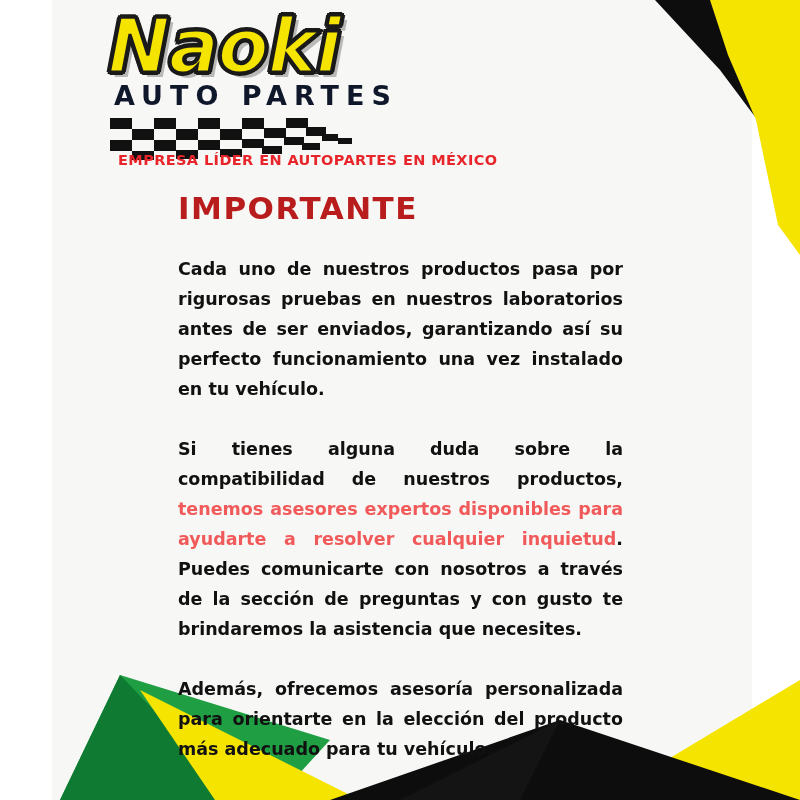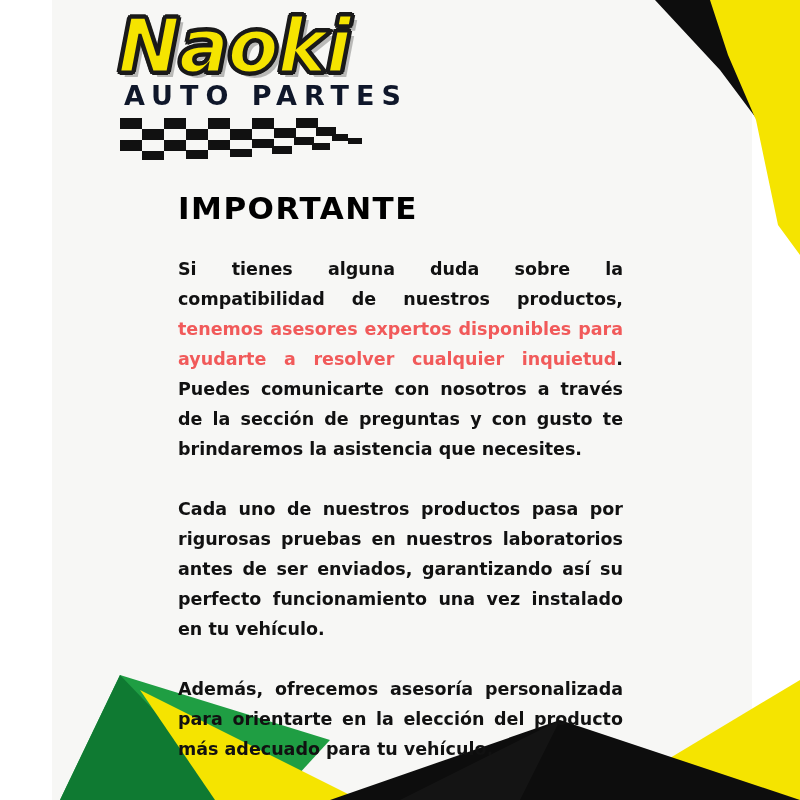--- a/index.html
+++ b/index.html
@@ -31,21 +31,21 @@
     left: 52px;
     top: 0px;
     width: 700px;
     height: 800px;
     background: #f7f7f5;
   }
 
   
   .logo-block {
     position: absolute;
-    left: 118px;
+    left: 108px;
     top: 6px;
     width: 360px;
     text-align: left;
   }
   .logo-word {
     font-family: "DejaVu Sans", sans-serif;
     font-weight: bold;
     font-style: italic;
     font-size: 74px;
     line-height: 80px;
@@ -89,21 +89,21 @@
   .content {
     position: absolute;
     left: 178px;
     top: 190px;
     width: 445px;
   }
   .title {
     font-family: "DejaVu Sans", sans-serif;
     font-weight: bold;
     font-size: 31px;
-    color: #000000;
+    color: #b91c1c;
     letter-spacing: 1.5px;
     margin: 0 0 28px 0;
   }
   .para {
     font-family: "DejaVu Sans", sans-serif;
     font-weight: bold;
     font-size: 17.5px;
     line-height: 30px;
     color: #111111;
     text-align: justify;
@@ -167,24 +167,25 @@
           <rect x="66" y="36" width="22" height="9" fill="#111"></rect>
           <rect x="110" y="35" width="22" height="8" fill="#111"></rect>
           <rect x="152" y="32" width="20" height="8" fill="#111"></rect>
           <rect x="192" y="29" width="18" height="7" fill="#111"></rect>
           <rect x="228" y="24" width="14" height="6" fill="#111"></rect>
         </g>
       </svg>
     </div>
   </div>
 
+  <div class="tagline">EMPRESA LÍDER  EN AUTOPARTES EN MÉXICO</div>
 
   <div class="content">
     <div class="title">IMPORTANTE</div>
 
+    <p class="para">Cada uno de nuestros productos pasa por rigurosas pruebas en nuestros laboratorios antes de ser enviados, garantizando así su perfecto funcionamiento una vez instalado en tu vehículo.</p>
+
     <p class="para"><span>Si tienes alguna duda sobre la compatibilidad de nuestros productos, </span><span class="hl">tenemos asesores expertos disponibles para ayudarte a resolver cualquier inquietud</span><span>. Puedes comunicarte con nosotros a través de la sección de preguntas y con gusto te brindaremos la asistencia que necesites.</span></p>
-
-    <p class="para">Cada uno de nuestros productos pasa por rigurosas pruebas en nuestros laboratorios antes de ser enviados, garantizando así su perfecto funcionamiento una vez instalado en tu vehículo.</p>
 
     <p class="para">Además, ofrecemos asesoría personalizada para orientarte en la elección del producto más adecuado para tu vehículo.</p>
   </div>
 
 </div>
 
 </body></html>

